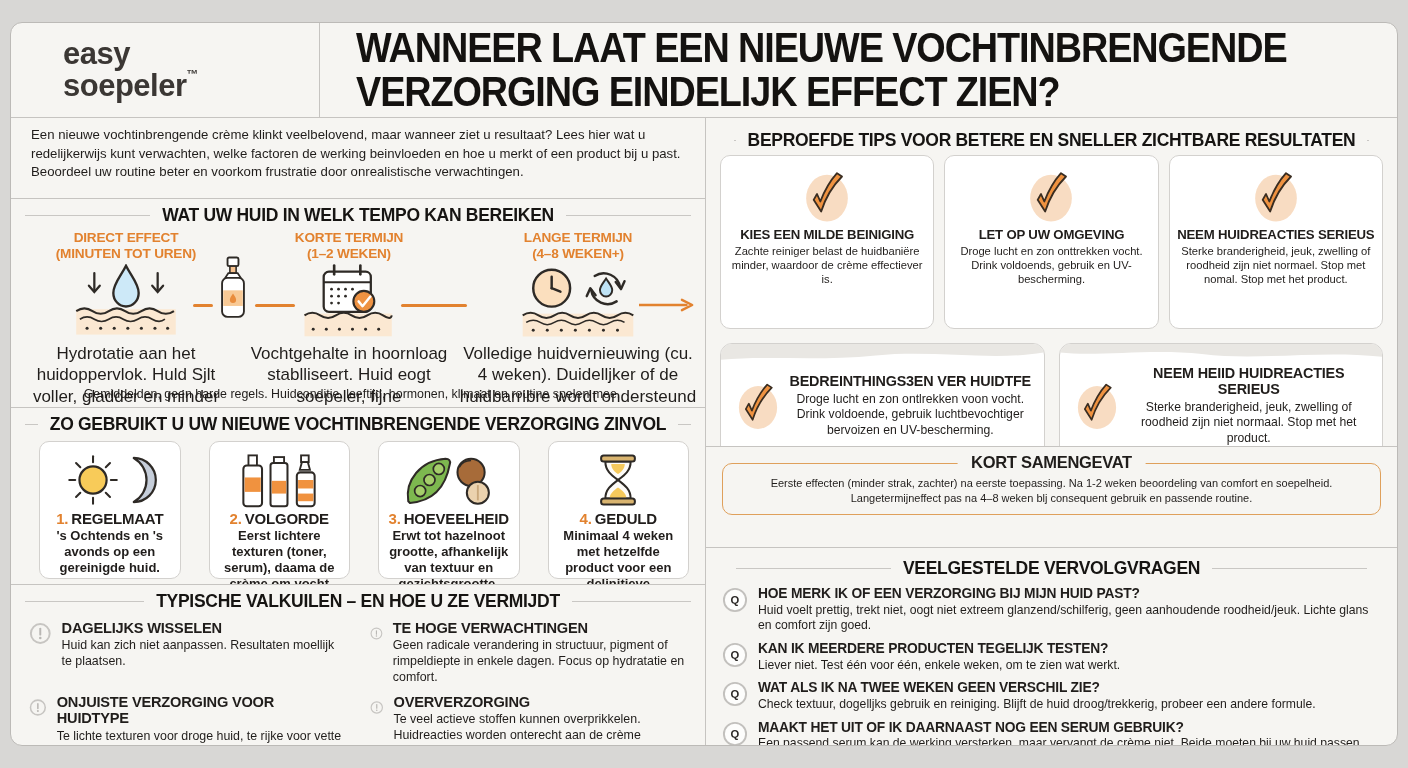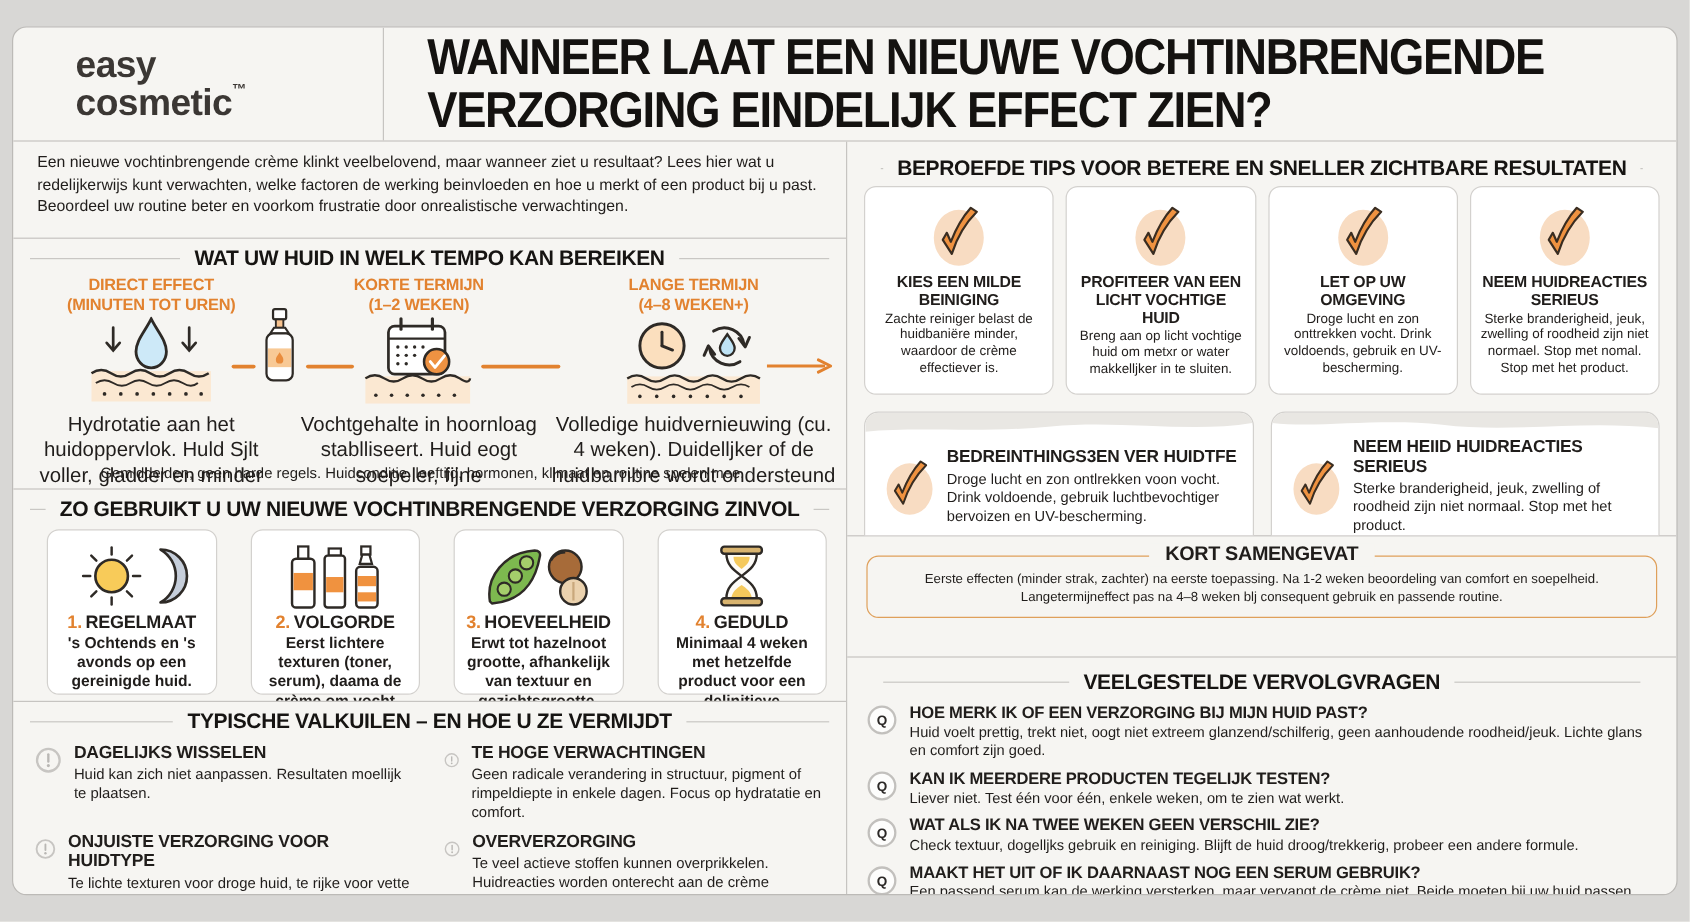--- a/index.html
+++ b/index.html
@@ -66,21 +66,21 @@
   
   .tips{height:322px;flex:none;border-bottom:1px solid #c6c4c1;padding:6px 14px 0;}
   .tip-cards{display:flex;gap:10px;margin-top:4px;}
   .tip-card{flex:1;background:#fff;border:1px solid #d3d1ce;border-radius:10px;padding:8px 7px;height:156px;text-align:center;}
   .tip-check{height:64px;display:flex;align-items:center;justify-content:center;}
   .tip-title{font-size:13.2px;font-weight:800;line-height:1.12;letter-spacing:-.2px;}
   .tip-text{font-size:11.2px;line-height:1.24;margin-top:2px;}
   .wide-cards{display:flex;gap:14px;margin-top:14px;}
   .wide-card{flex:1;position:relative;overflow:hidden;background:#fff;border:1px solid #d3d1ce;border-radius:12px;min-height:84px;display:flex;align-items:center;gap:8px;padding:20px 12px 10px 14px;}
   .wave{position:absolute;top:0;left:0;width:100%;height:20px;}
-  .wide-copy{flex:1;position:relative;}
+  .wide-copy{flex:1;text-align:center;position:relative;}
   .wide-title{font-size:14.4px;font-weight:800;letter-spacing:-.2px;line-height:1.1;}
   .wide-text{font-size:12.2px;line-height:1.26;margin-top:2px;}
   
   .summary{height:96px;flex:none;border-bottom:1px solid #c6c4c1;padding:4px 16px 0;}
   .summary-box{position:relative;border:1.6px solid #DFA05B;border-radius:10px;margin-top:12px;padding:12px 20px 8px;text-align:center;}
   .summary-title{position:absolute;top:-11px;left:50%;transform:translateX(-50%);background:#f6f5f2;padding:0 14px;font-size:16.5px;font-weight:800;letter-spacing:-.3px;white-space:nowrap;}
   .summary-text{font-size:11px;line-height:1.38;margin:0;}
   
   .faq{flex:1;padding:4px 16px 0;}
   .faq-item{display:flex;gap:10px;margin-top:7px;align-items:flex-start;}
@@ -90,21 +90,21 @@
 </style>
 </head>
 <body>
 
 <div class="frame">
 
   <header class="header">
     <div class="logo-box">
       <div class="logo">
         <span>easy</span><br>
-        <span>cosmetic</span><sup>™</sup>
+        <span>soepeler</span><sup>™</sup>
       </div>
     </div>
     <div class="title-box">
       <h1>
         <span>WANNEER LAAT EEN NIEUWE VOCHTINBRENGENDE</span><br>
         <span>VERZORGING EINDELIJK EFFECT ZIEN?</span>
       </h1>
     </div>
   </header>
 
@@ -397,30 +397,20 @@
             <div class="tip-check">
               <svg viewBox="0 0 60 68" width="50" height="57">
                 <ellipse cx="30" cy="36" rx="25" ry="28" fill="#F8DCC2"></ellipse>
                 <path d="M14 38 L23 52 C28 36 37 21 48 10 L42 6 C33 16 27 27 22 40 L18 31 Z" fill="#EF9240" stroke="#3a2d21" stroke-width="2.2" stroke-linejoin="round"></path>
               </svg>
             </div>
             <div class="tip-title">KIES EEN MILDE BEINIGING</div>
             <div class="tip-text">Zachte reiniger belast de huidbaniëre minder, waardoor de crème effectiever is.</div>
           </div>
 
-          <div class="tip-card">
-            <div class="tip-check">
-              <svg viewBox="0 0 60 68" width="50" height="57">
-                <ellipse cx="30" cy="36" rx="25" ry="28" fill="#F8DCC2"></ellipse>
-                <path d="M14 38 L23 52 C28 36 37 21 48 10 L42 6 C33 16 27 27 22 40 L18 31 Z" fill="#EF9240" stroke="#3a2d21" stroke-width="2.2" stroke-linejoin="round"></path>
-              </svg>
-            </div>
-            <div class="tip-title">PROFITEER VAN EEN LICHT VOCHTIGE HUID</div>
-            <div class="tip-text">Breng aan op licht vochtige huid om metxr or water makkelljker in te sluiten.</div>
-          </div>
 
           <div class="tip-card">
             <div class="tip-check">
               <svg viewBox="0 0 60 68" width="50" height="57">
                 <ellipse cx="30" cy="36" rx="25" ry="28" fill="#F8DCC2"></ellipse>
                 <path d="M14 38 L23 52 C28 36 37 21 48 10 L42 6 C33 16 27 27 22 40 L18 31 Z" fill="#EF9240" stroke="#3a2d21" stroke-width="2.2" stroke-linejoin="round"></path>
               </svg>
             </div>
             <div class="tip-title">LET OP UW OMGEVING</div>
             <div class="tip-text">Droge lucht en zon onttrekken vocht. Drink voldoends, gebruik en UV-bescherming.</div>

